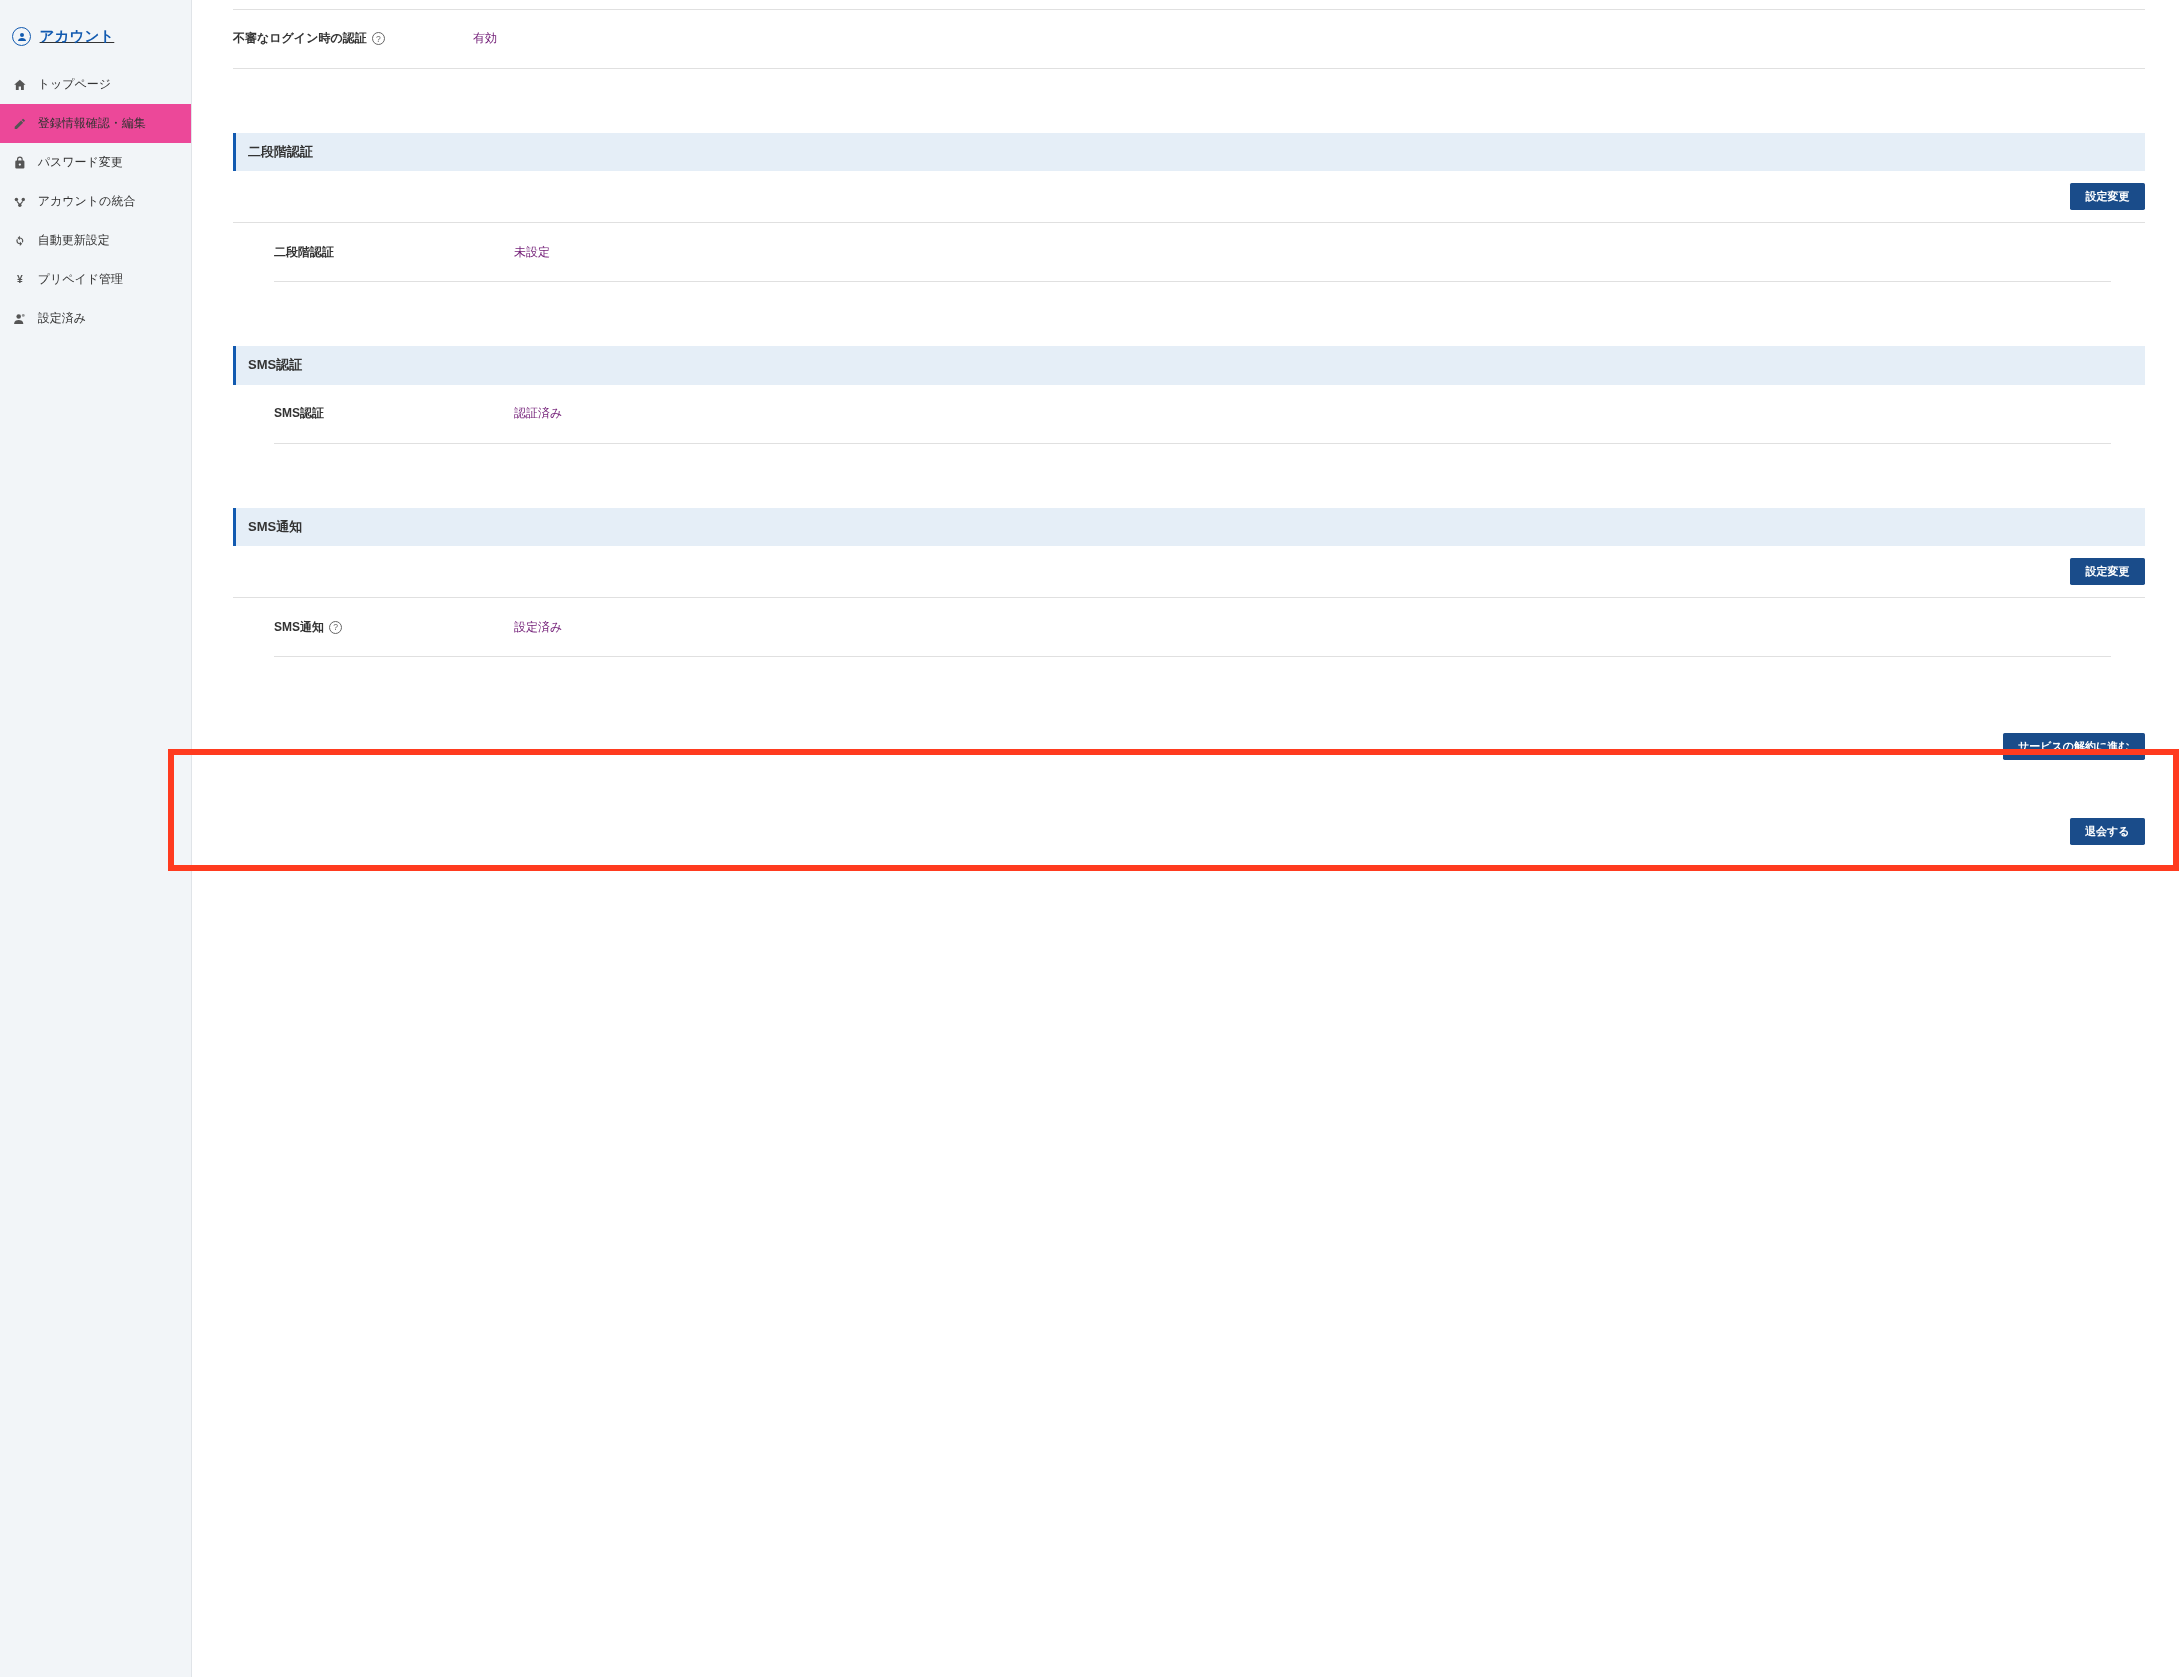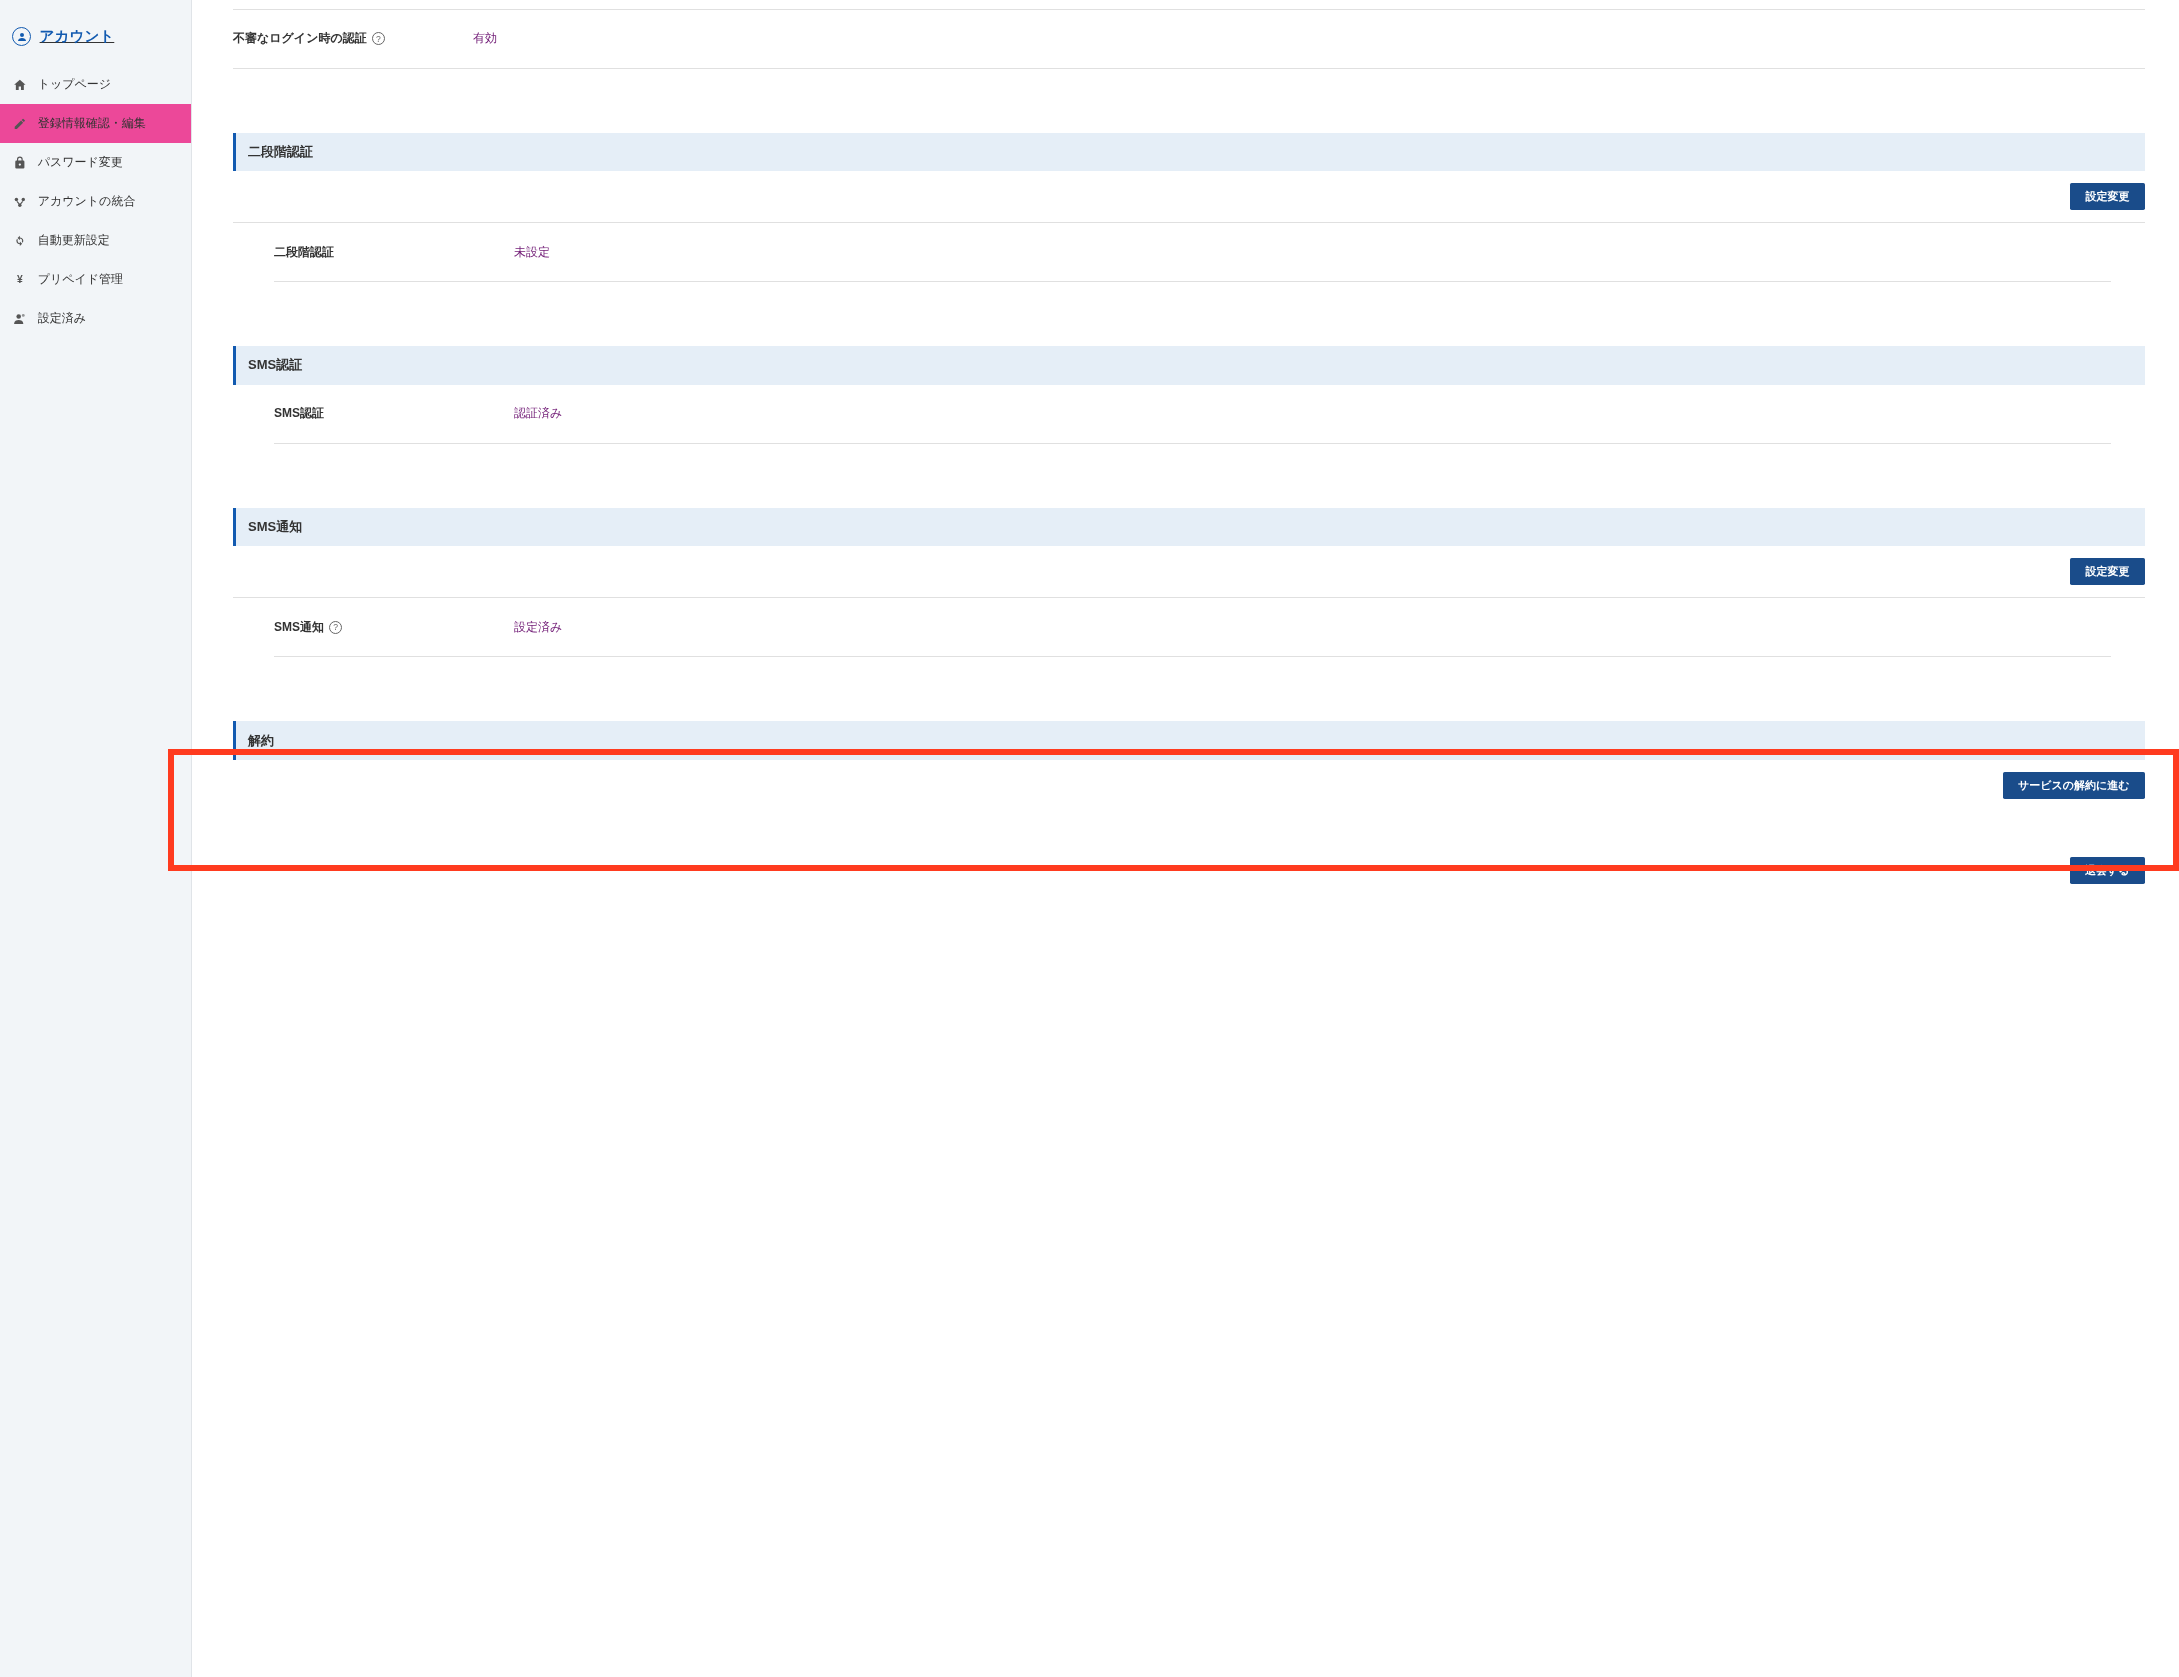--- a/index.html
+++ b/index.html
@@ -265,21 +265,20 @@
       <div class="section-row">
         <div class="section-row-label">
           <span>SMS通知</span>
           <span class="help-icon">?</span>
         </div>
         <div class="section-row-value">設定済み</div>
       </div>
     </div>
 
     <div class="section-block">
-      <div class="section-heading">解約</div>
       <div class="button-row no-border">
         <button class="btn">サービスの解約に進む</button>
       </div>
     </div>
 
     <div class="section-block" style="margin-top:34px;">
       <div class="button-row no-border">
         <button class="btn">退会する</button>
       </div>
     </div>

